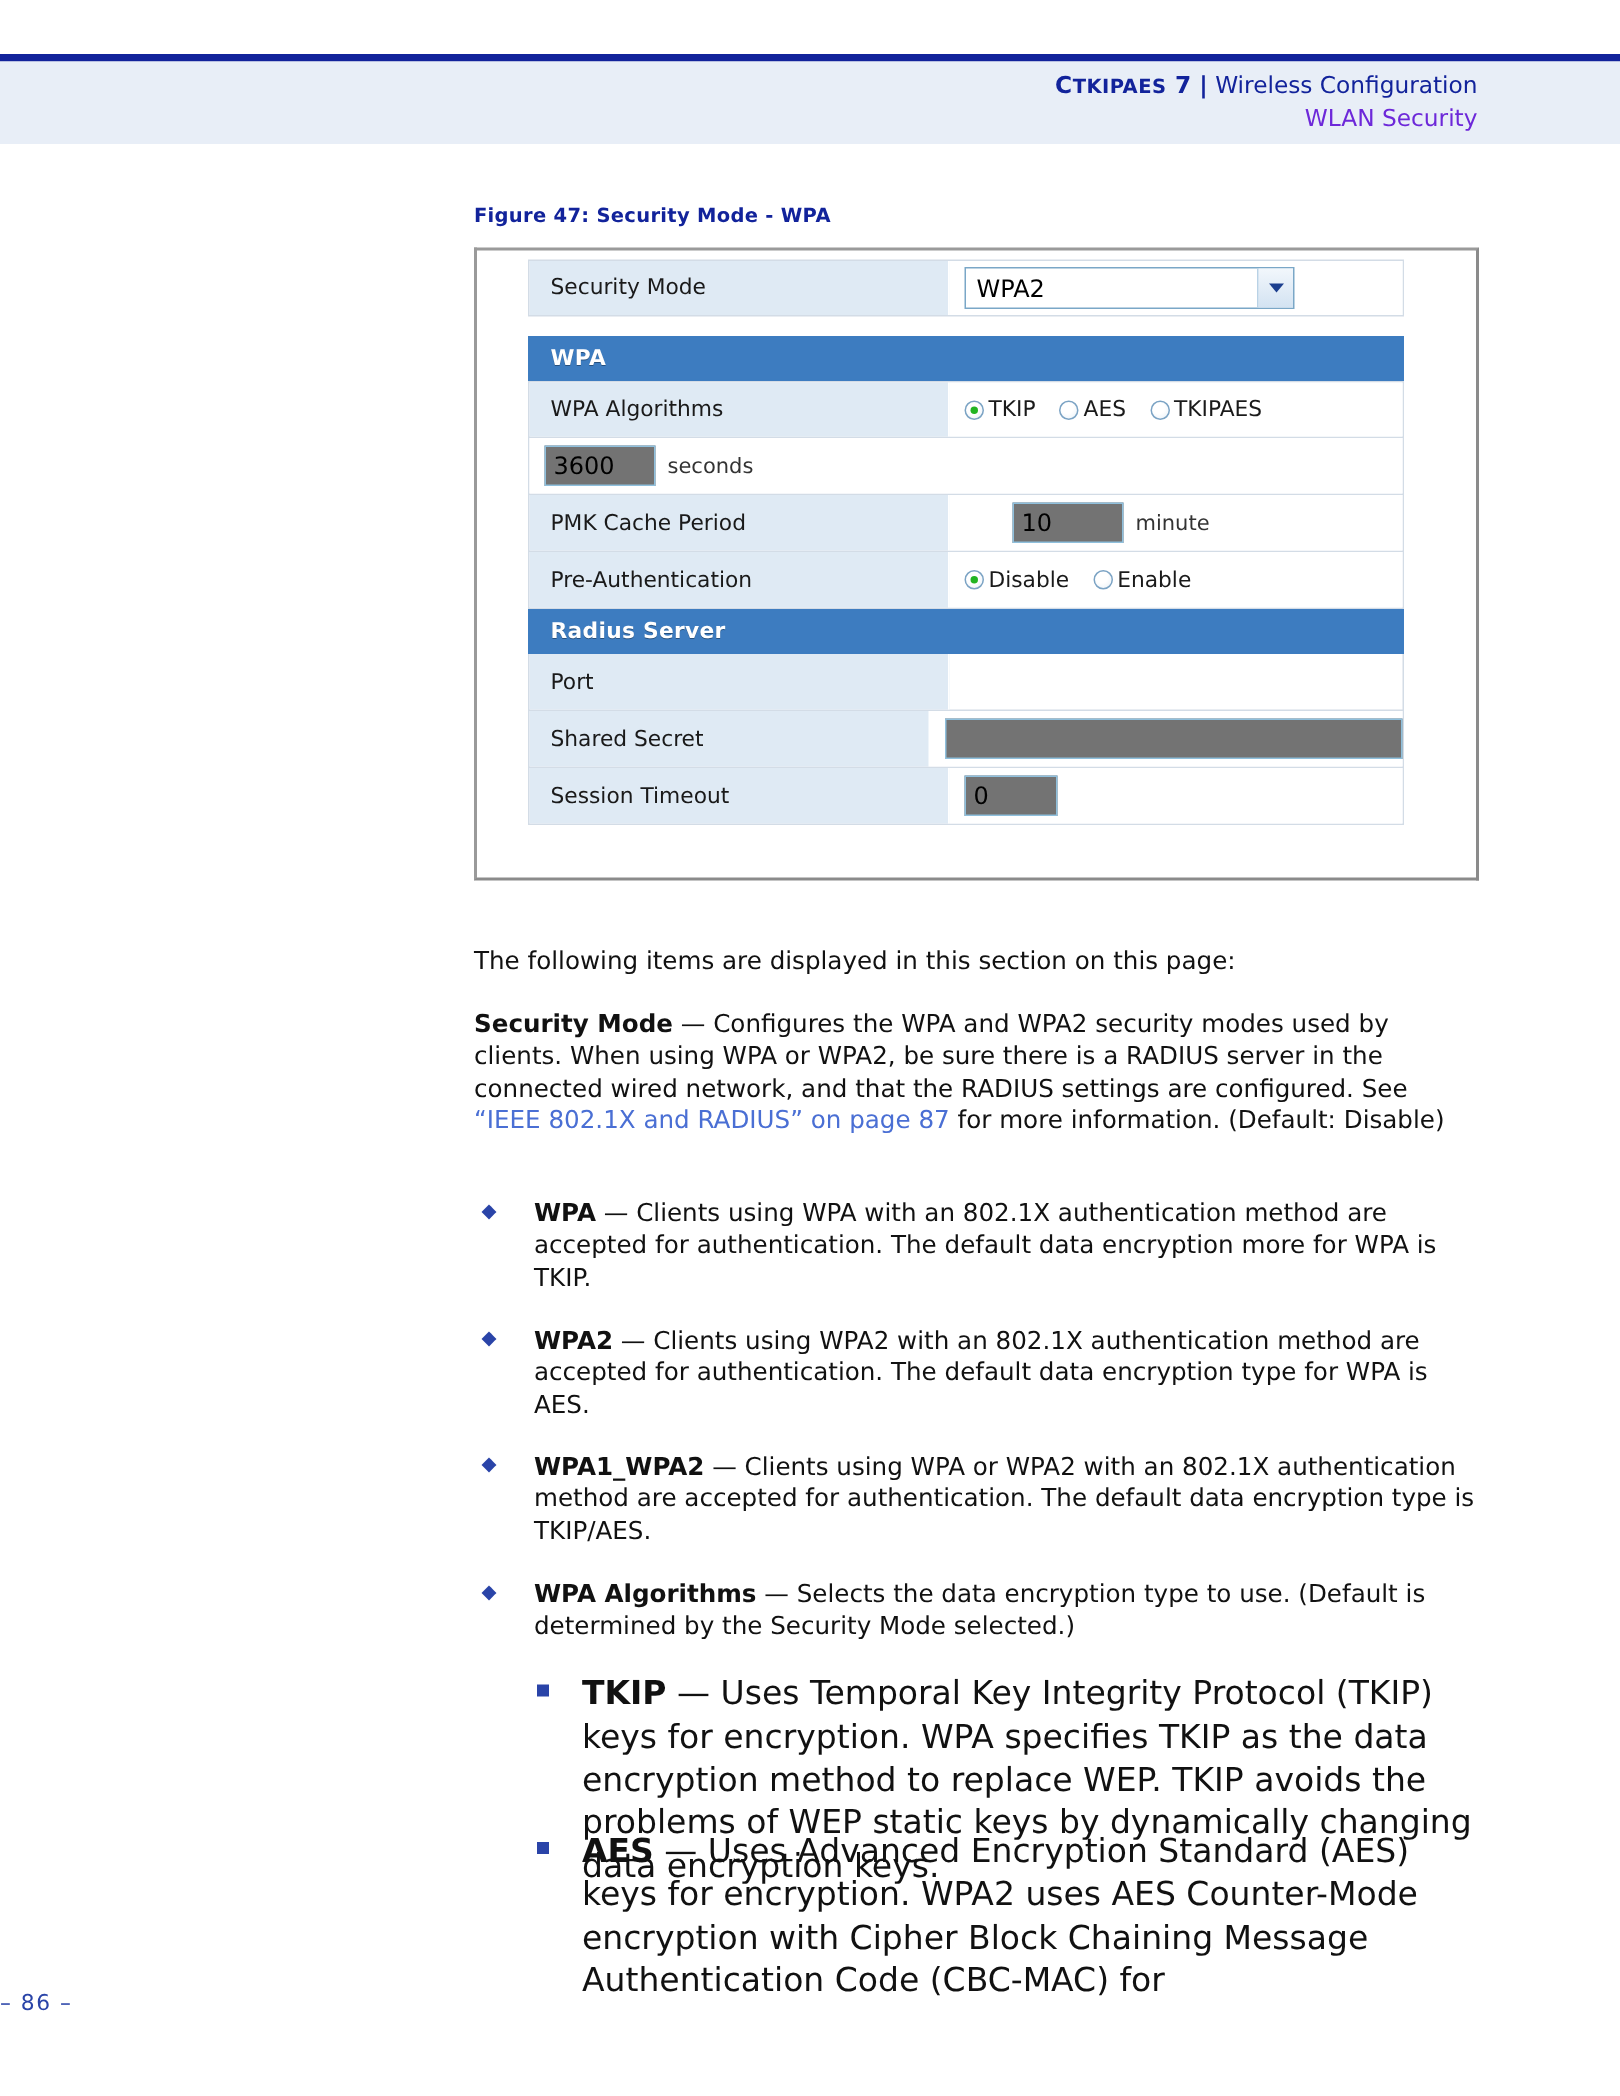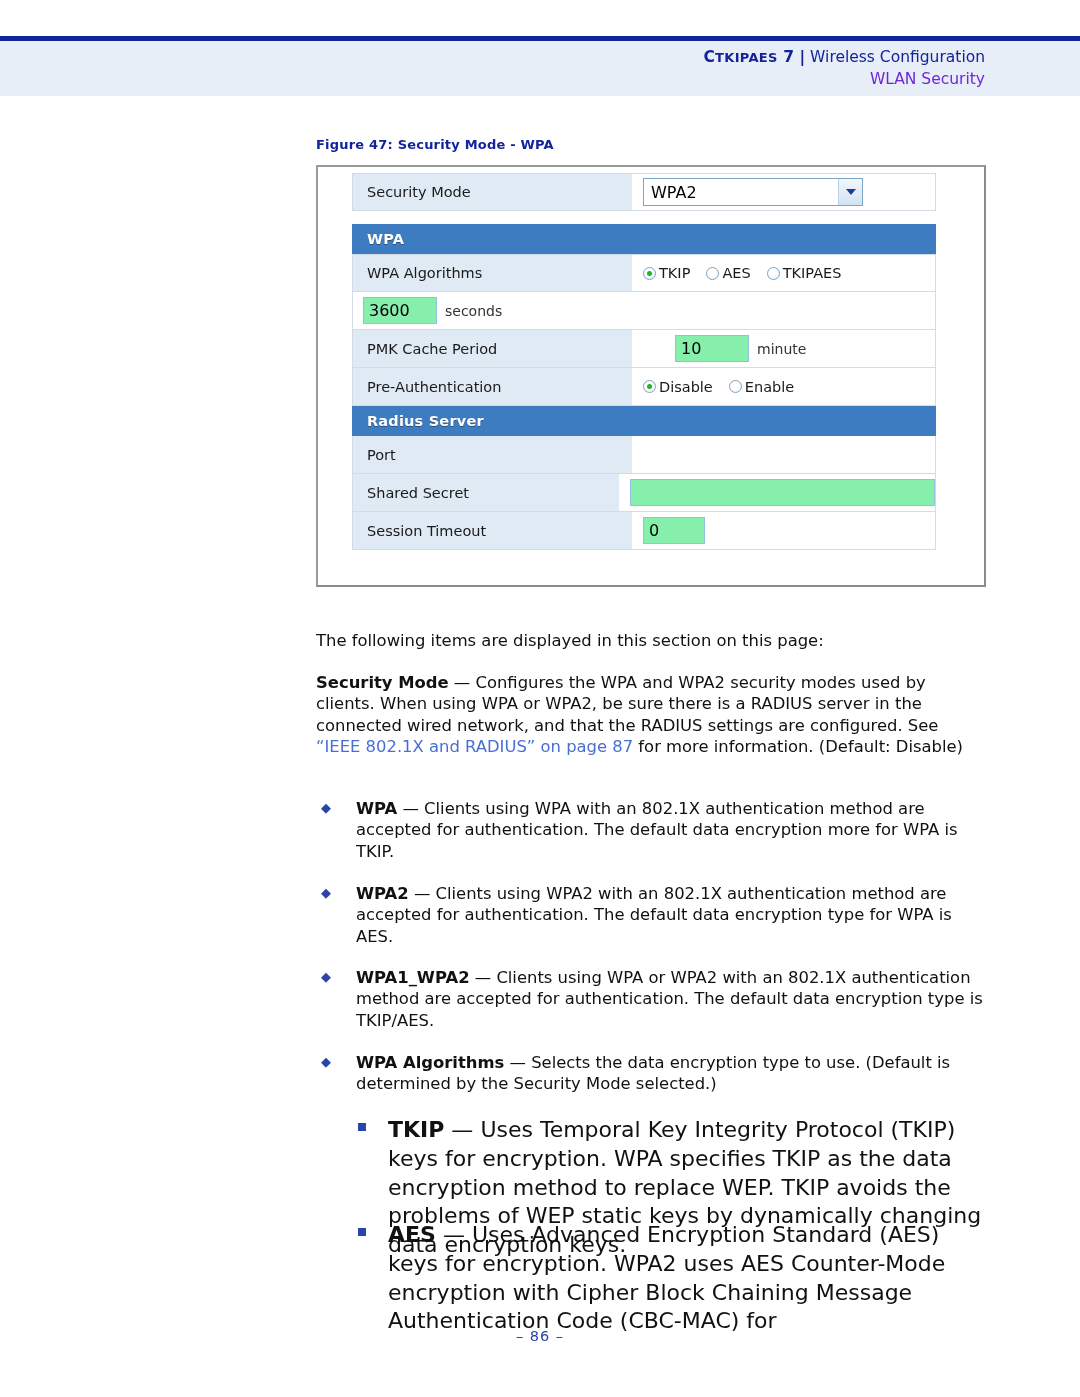--- a/index.html
+++ b/index.html
@@ -119,21 +119,21 @@
     width: 0; height: 0;
     border-left: 5px solid transparent;
     border-right: 5px solid transparent;
     border-top: 6px solid #1c3f8f;
   }
 
   
   .ui-input {
     height: 27px;
     border: 1px solid #8fc0dd;
-    background: #86efac;
+    background: #737373;
     display: flex; align-items: center;
     padding-left: 5px;
     font-size: 16px; color: #000;
   }
   .w-3600 { width: 74px; }
   .w-10   { width: 74px; margin-left: 32px; }
   .w-ip   { width: 160px; }
   .w-1812 { width: 74px; }
   .w-secret { width: 305px; }
   .w-0    { width: 62px; }
@@ -196,21 +196,21 @@
   .b-wpa   { top: 798px; }
   .b-wpa2  { top: 883px; }
   .b-w1w2  { top: 967px; }
   .b-alg   { top: 1052px; }
   .b-tkip  { top: 1116px; }
   .b-aes   { top: 1221px; }
 
   
   .footer {
     position: absolute; left: 0; top: 1328px;
-    width: 1080px; text-align: center;
+    width: 1080px; 
     color: #2a44a8; font-size: 14.5px; letter-spacing: 1px;
   }
 </style>
 </head>
 <body>
 
 <div class="header-rule"></div>
 <div class="header-band"></div>
 <div class="header-text">
   <div class="hdr-line1">

